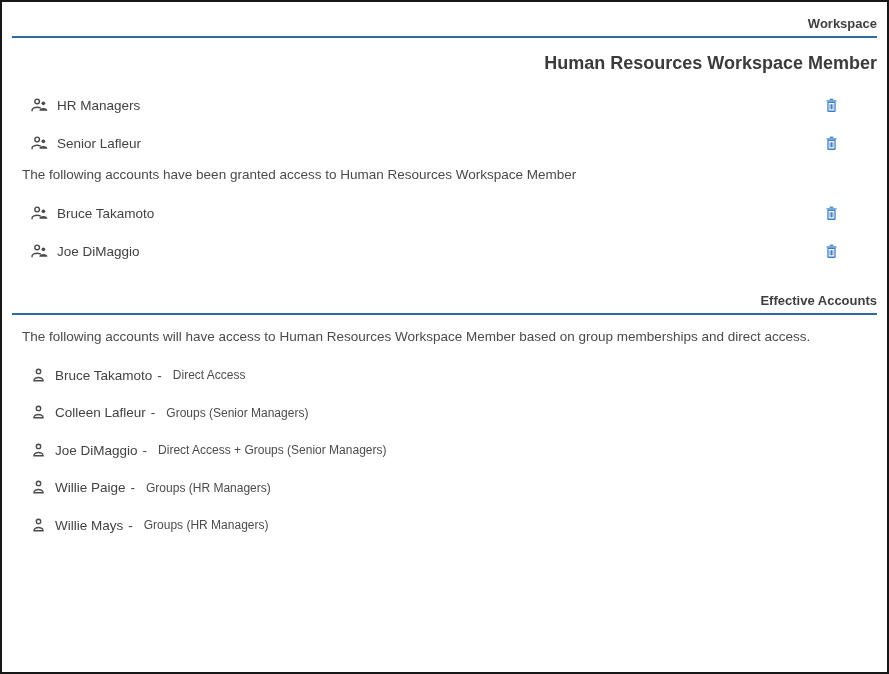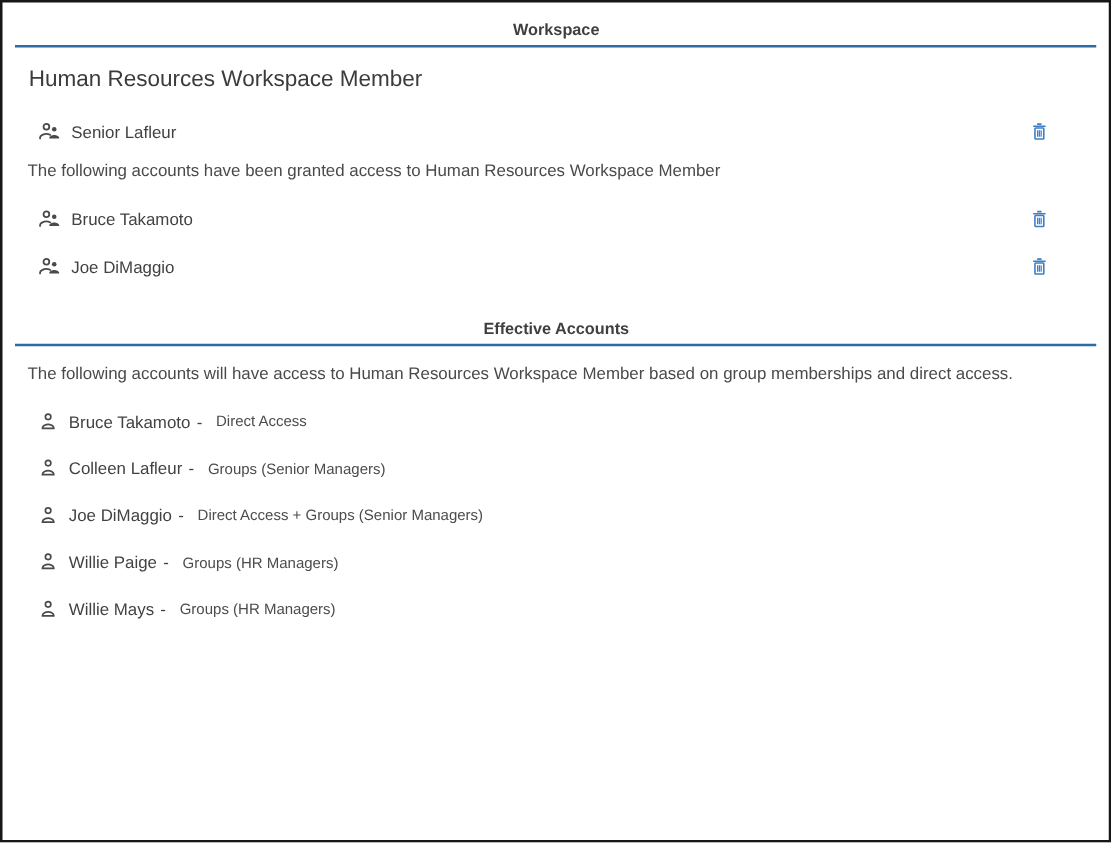--- a/index.html
+++ b/index.html
@@ -8,21 +8,21 @@
     width:889px;height:674px;
     background:#ffffff;
     border:2px solid #171717;
     font-family:"Liberation Sans","DejaVu Sans",sans-serif;
     overflow:hidden;
   }
   .content{padding:0 10px;}
 
   
   .section-header{
-    display:flex;justify-content:center;align-items:flex-end;
+    display:flex;justify-content:flex-end;align-items:flex-end;
     border-bottom:2px solid #2b6ca3;
     padding:0 0 4px 1px;
   }
   .section-header .header-label{
     font-size:13px;font-weight:bold;color:#3f3f3f;line-height:17px;
   }
   .workspace-header{margin-top:13px;}
   .groups-header{margin-top:25px;}
   .accounts-header{margin-top:29px;}
   .effective-header{margin-top:31px;}
@@ -30,21 +30,21 @@
   .header-actions{
     display:flex;align-items:flex-end;gap:21px;padding-right:15px;
   }
   .icon-btn{
     background:none;border:none;padding:0;margin:0;cursor:pointer;
     display:flex;align-items:center;color:#3d7ec6;line-height:0;
   }
 
   .page-title{
     margin:13px 0 0 11px;
-    font-size:18px;font-weight:normal;color:#3b3b3b;line-height:24px;
+    font-size:18px;font-weight:bold;color:#3b3b3b;line-height:24px;text-align:right;
   }
 
   .section-desc{
     margin:13px 0 0 10px;
     font-size:13.5px;color:#4a4a4a;line-height:17px;
   }
 
   .rows{display:flex;flex-direction:column;}
   .item-row{
     display:flex;align-items:center;
@@ -109,20 +109,33 @@
     <h1 class="page-title">Human Resources Workspace Member</h1>
 
 
     <div class="rows">
       <div class="item-row">
         <span class="row-icon">
             <svg width="19" height="19" viewBox="0 0 24 24">
               <use href="#icon-group"></use>
             </svg>
           </span>
+        <span class="row-label">HR Managers</span>
+        <button class="delete-btn" aria-label="Remove group">
+          <span><svg width="17" height="17" viewBox="0 0 24 24">
+                <use href="#icon-trash"></use>
+              </svg></span>
+        </button>
+      </div>
+      <div class="item-row">
+        <span class="row-icon">
+            <svg width="19" height="19" viewBox="0 0 24 24">
+              <use href="#icon-group"></use>
+            </svg>
+          </span>
         <span class="row-label">Senior Lafleur</span>
         <button class="delete-btn" aria-label="Remove group">
           <span><svg width="17" height="17" viewBox="0 0 24 24">
                 <use href="#icon-trash"></use>
               </svg></span>
         </button>
       </div>
     </div>
 
     <p class="section-desc">The following accounts have been granted access to Human Resources Workspace Member</p>

